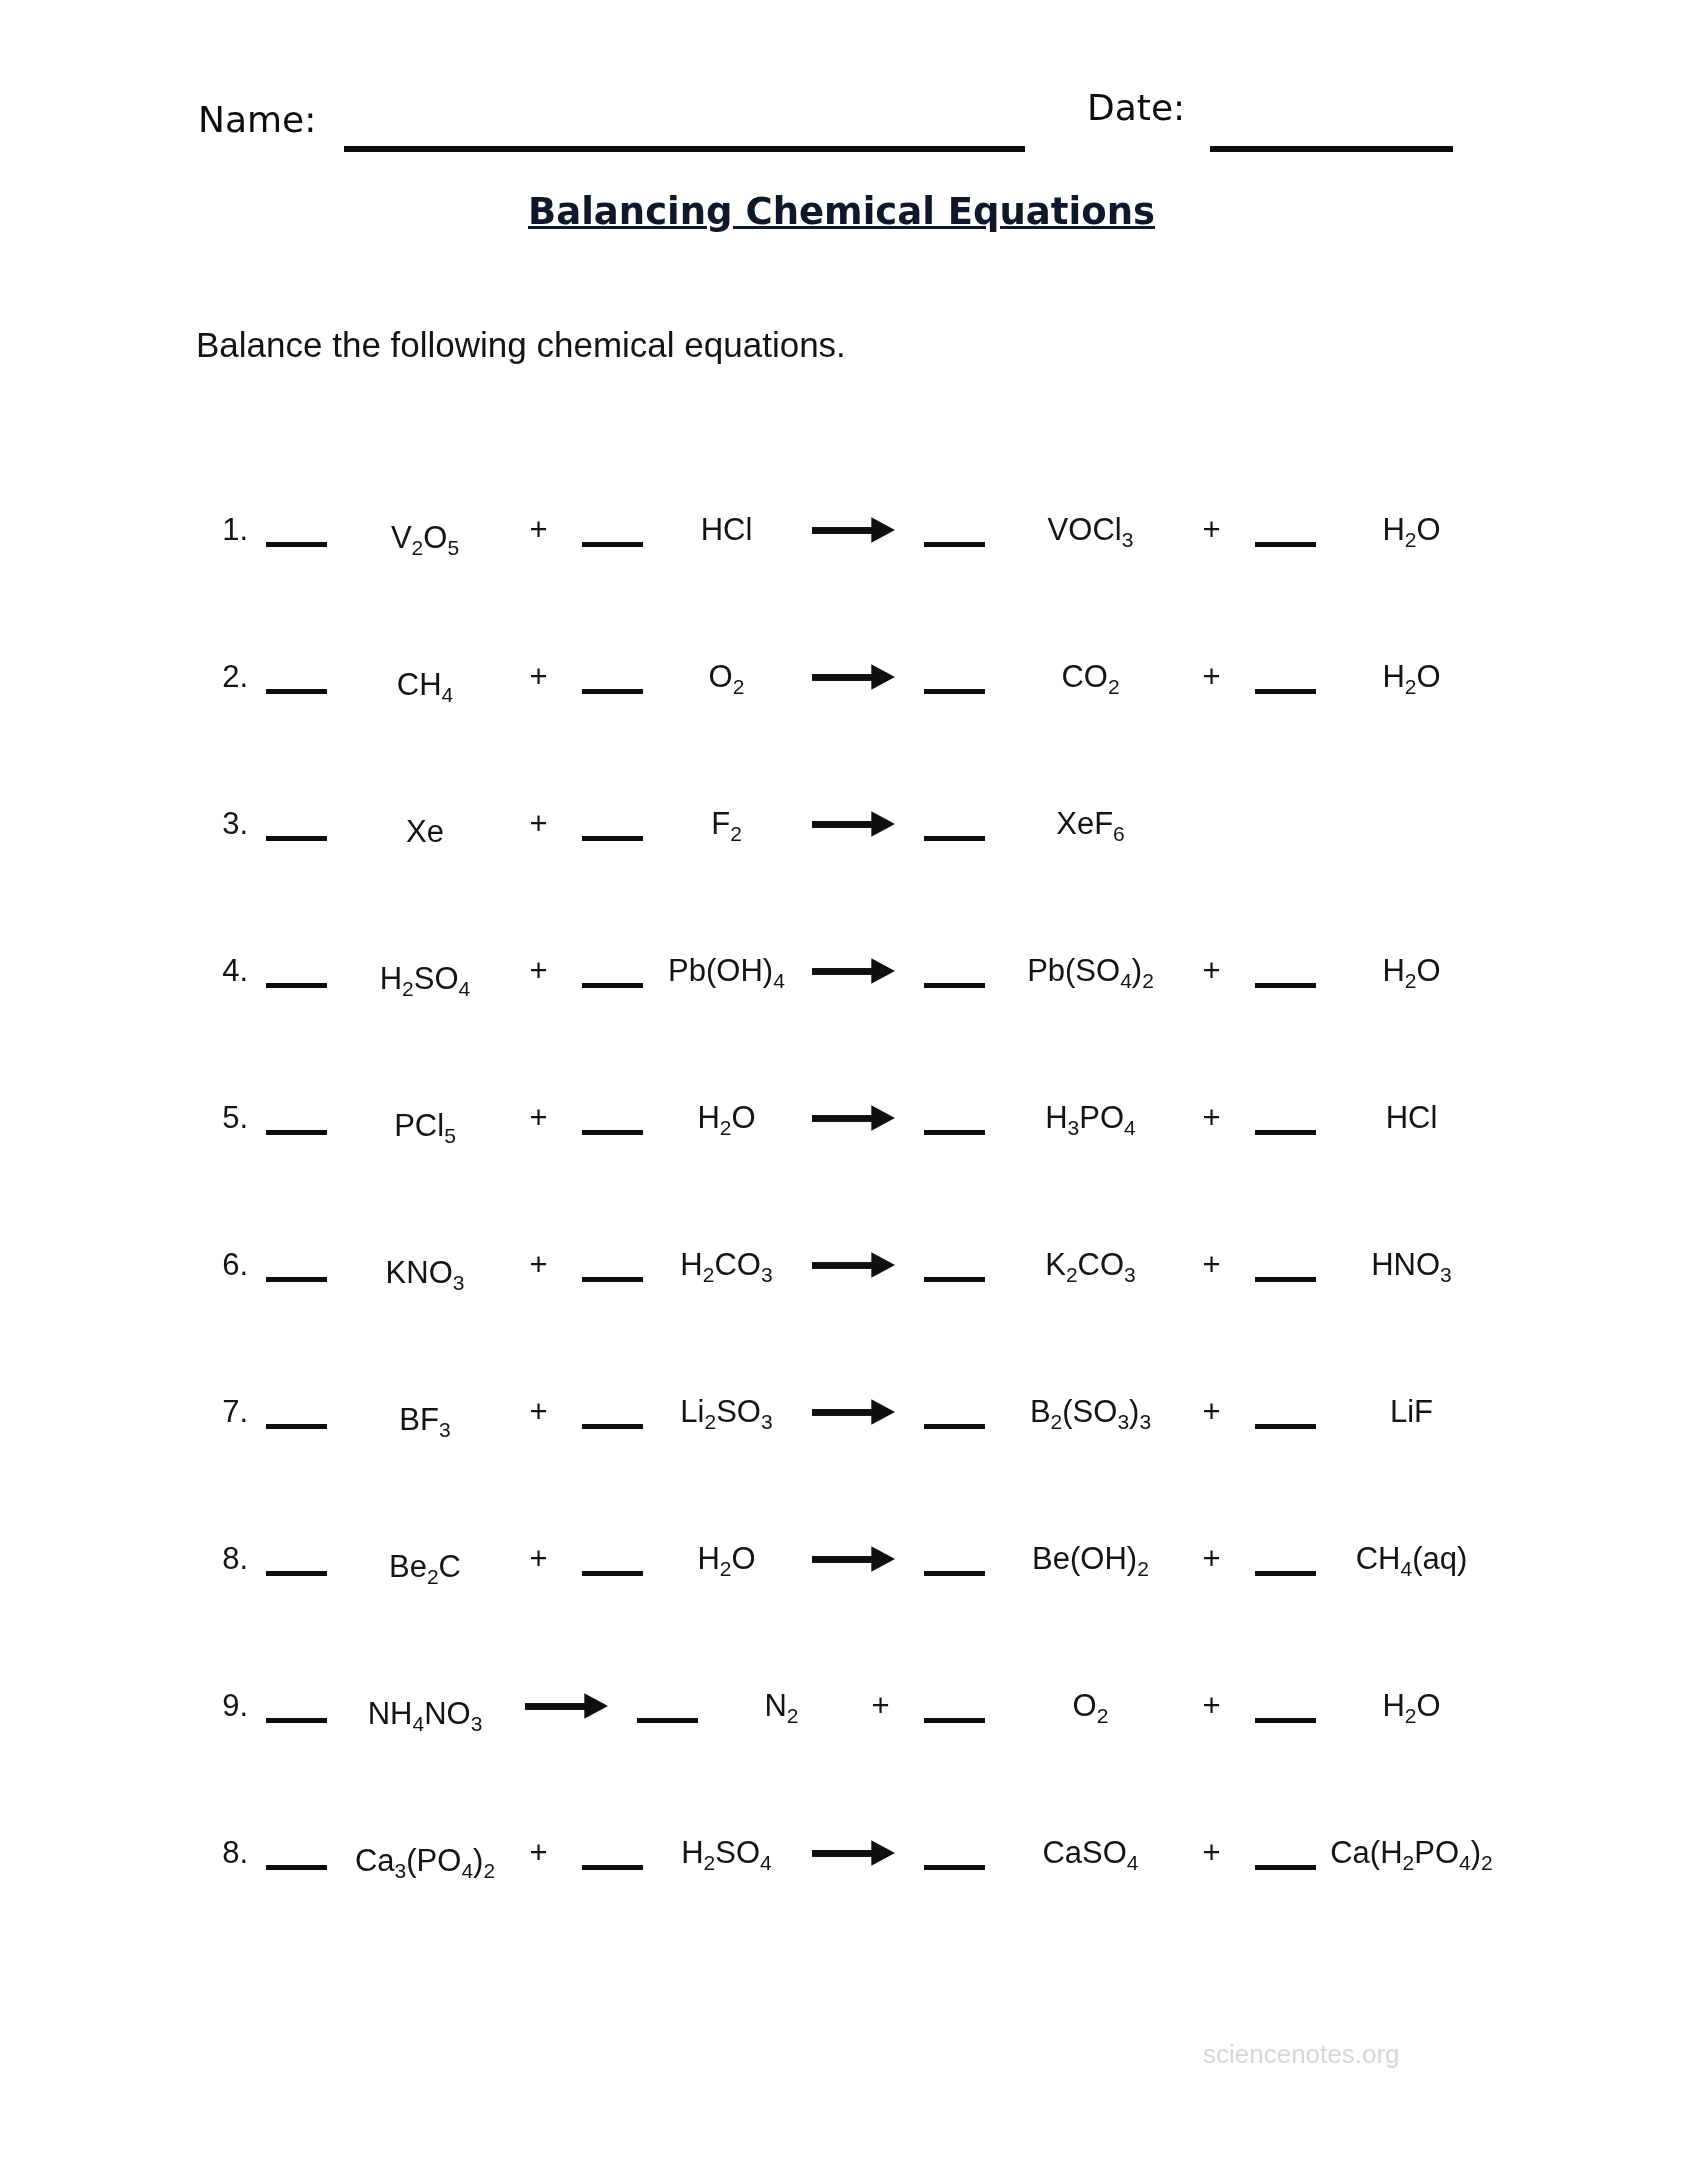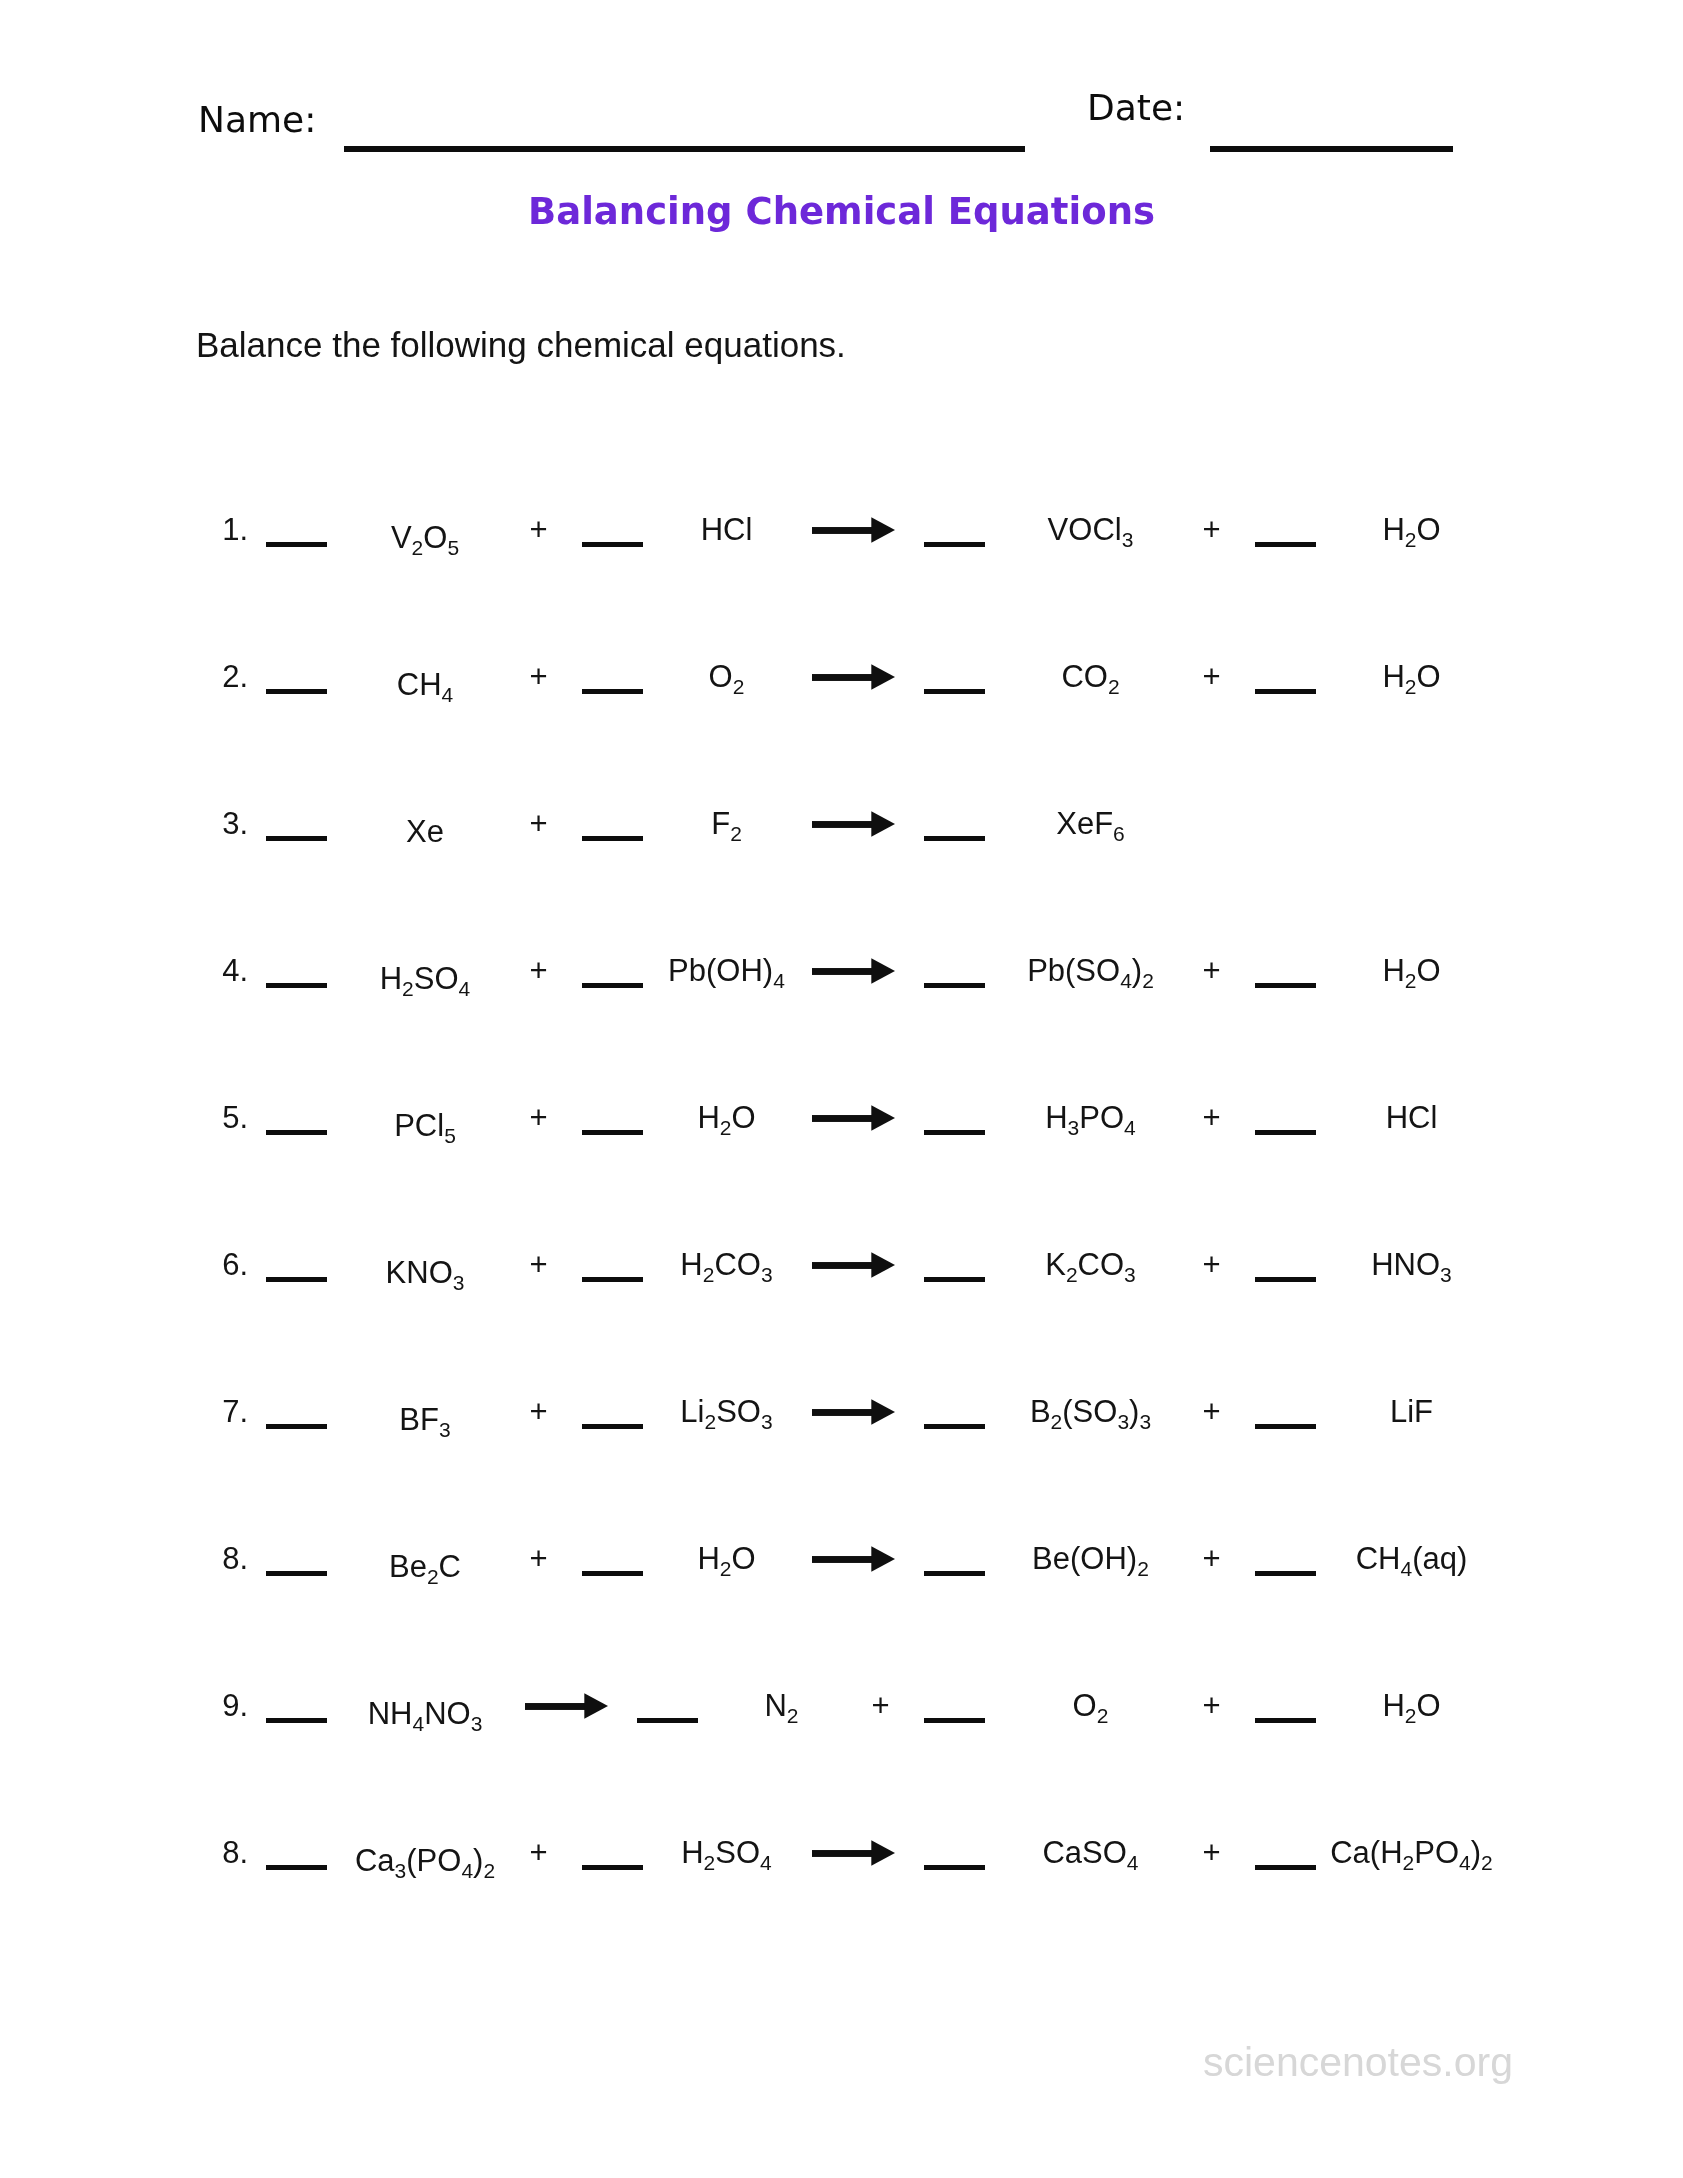--- a/index.html
+++ b/index.html
@@ -29,21 +29,22 @@
   .name-line { left: 344px; top: 146px; width: 681px; }
   .date-line { left: 1210px; top: 146px; width: 243px; }
   .title {
     position: absolute;
     top: 190px; left: 0;
     width: 100%;
     text-align: center;
     font-family: "DejaVu Sans", "Liberation Sans", sans-serif;
     font-weight: bold;
     font-size: 37px;
-    color: #6d28d9;
+    color: #0f172a;
+    text-decoration: underline;
   }
   .instruction {
     position: absolute;
     left: 196px; top: 325px;
     font-size: 35px;
     color: #141414;
   }
   #equations {
     position: absolute;
     left: 183px; top: 456px;
@@ -69,21 +70,21 @@
   .cell.f sub { font-size: 21px; line-height: 0; }
   .f1 { width: 168px; margin-top: 16px; }
   .f2 { width: 139px; }
   .f3 { width: 183px; }
   .f4 { width: 163px; }
   .cell.plus { width: 59px; }
   .cell.arrow { width: 114px; display: flex; justify-content: center; align-items: center; }
   .footer {
     position: absolute;
     left: 1203px; top: 2039px;
-    font-size: 41px;
+    font-size: 26px;
     color: #d7d7d7;
   }
 </style>
 </head>
 <body>
 
 <div class="page">
   <span class="label name-label">Name:</span>
   <span class="write-line name-line"></span>
   <span class="label date-label">Date:</span>

